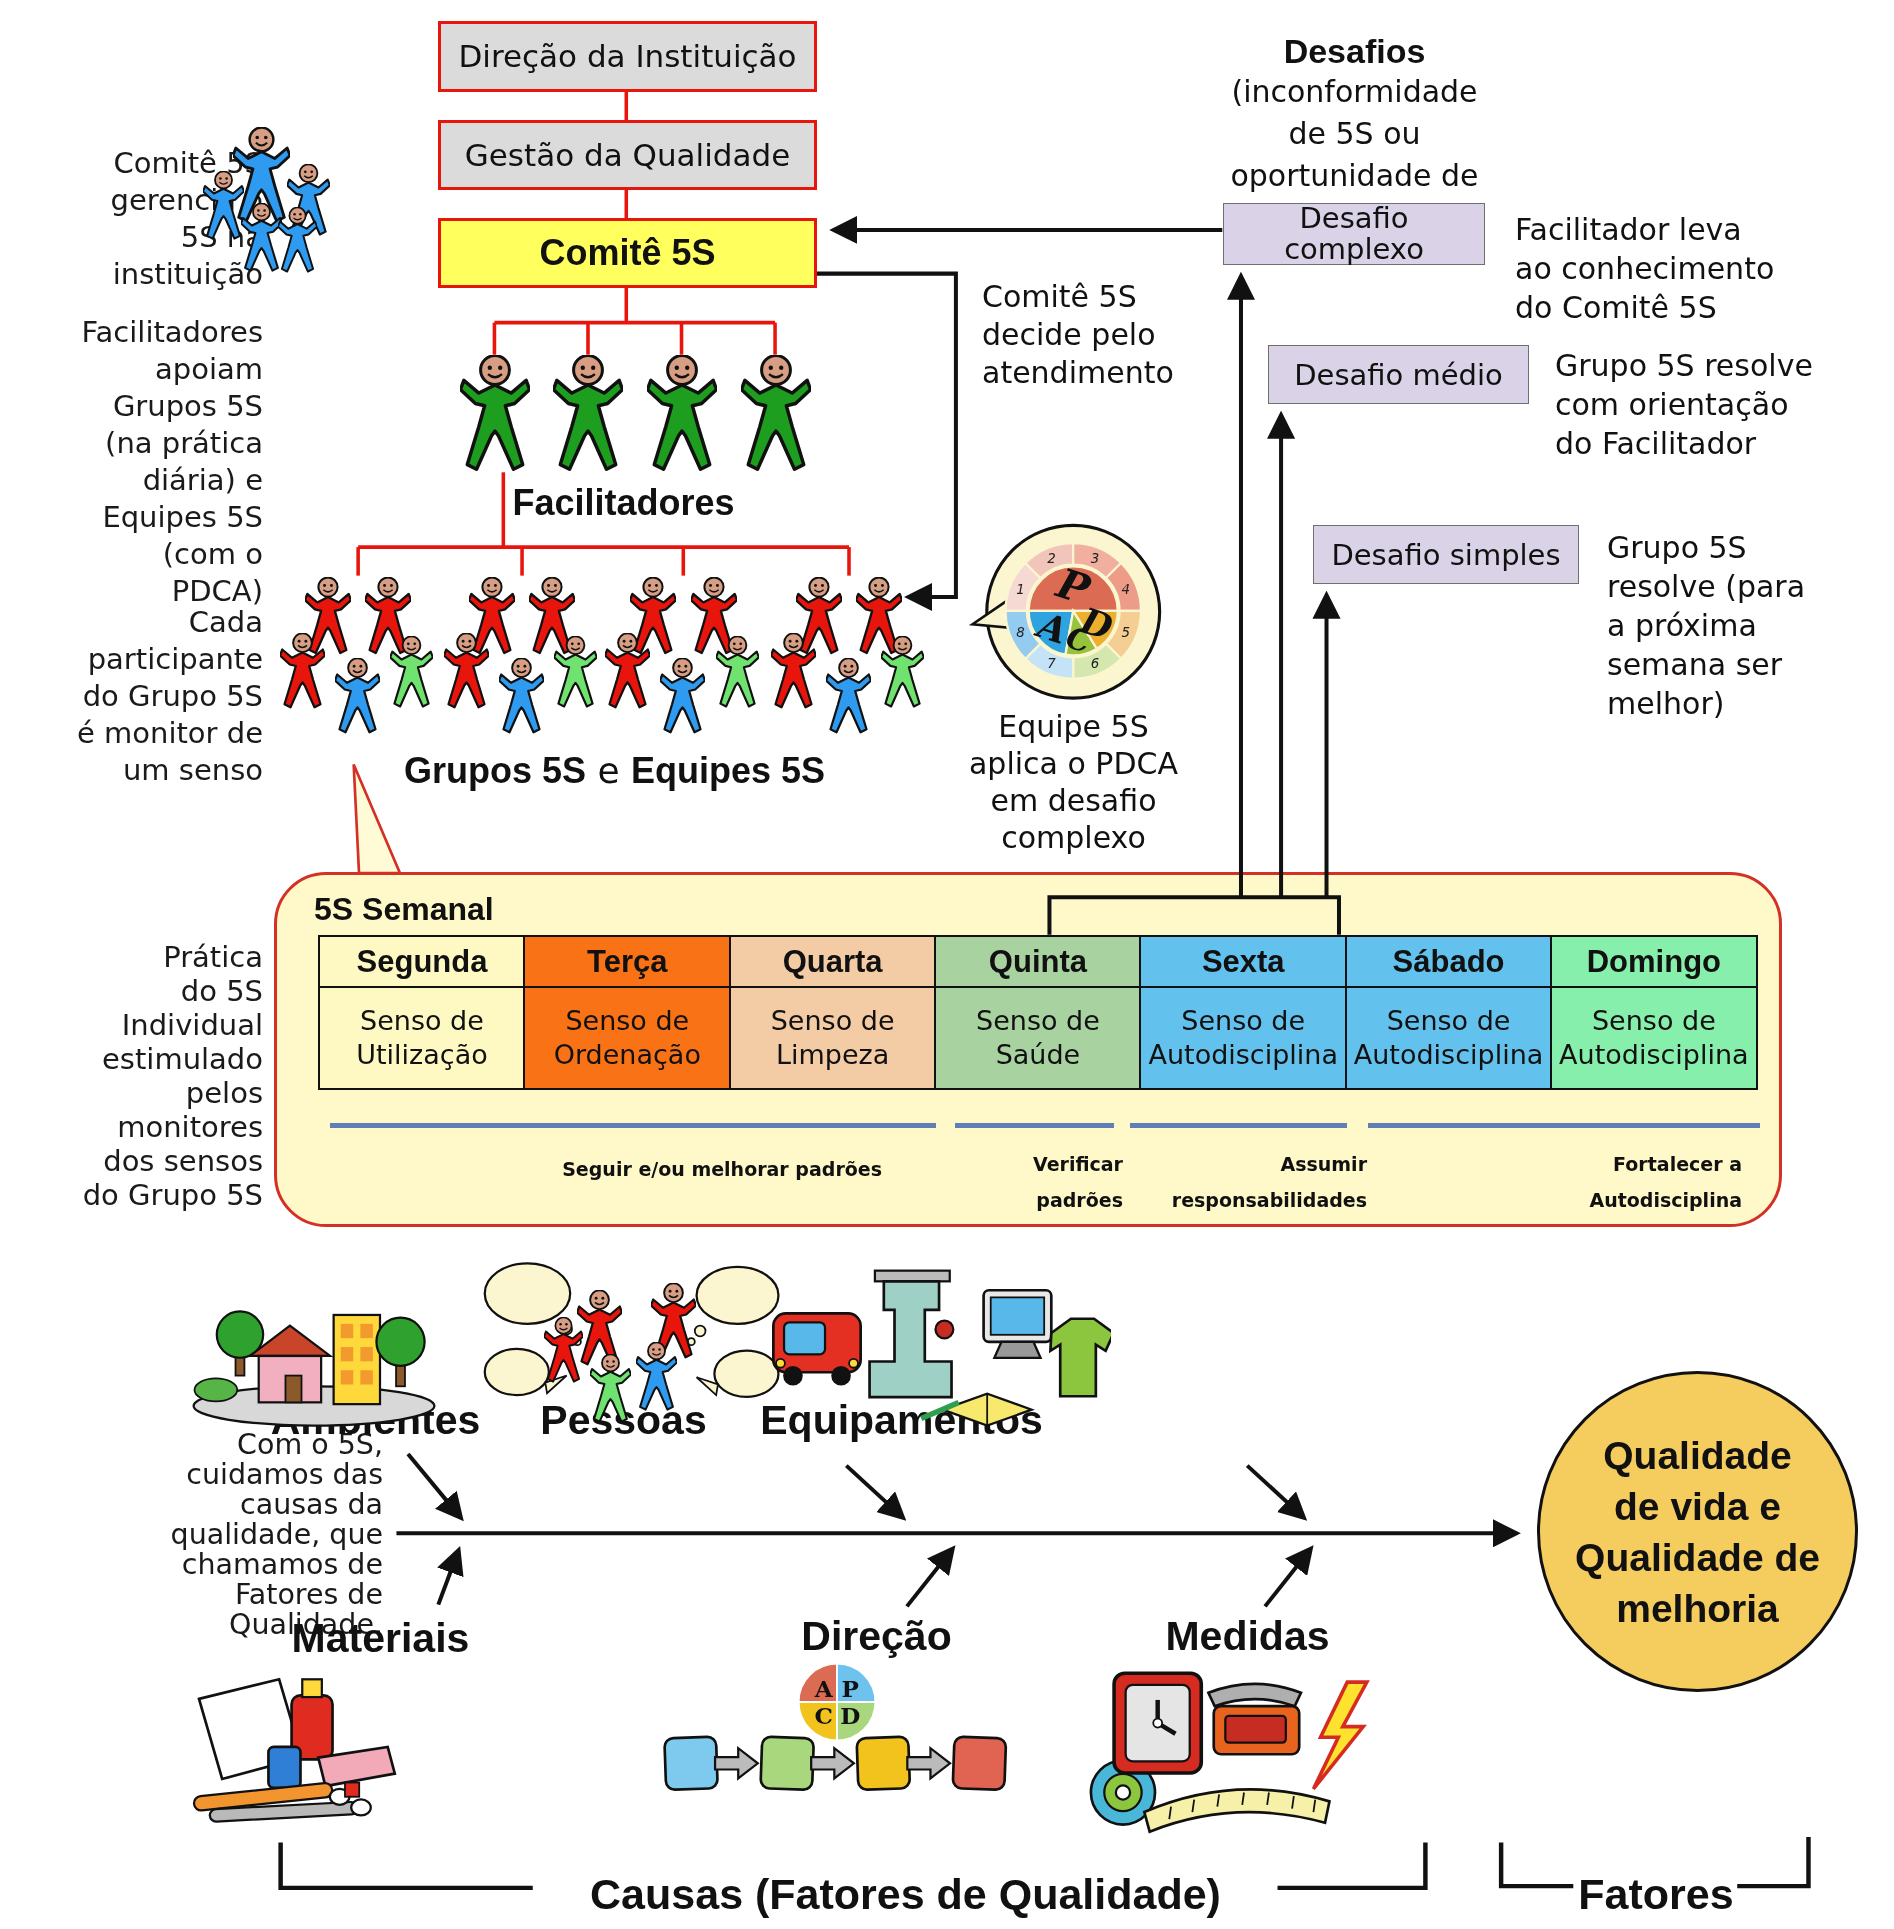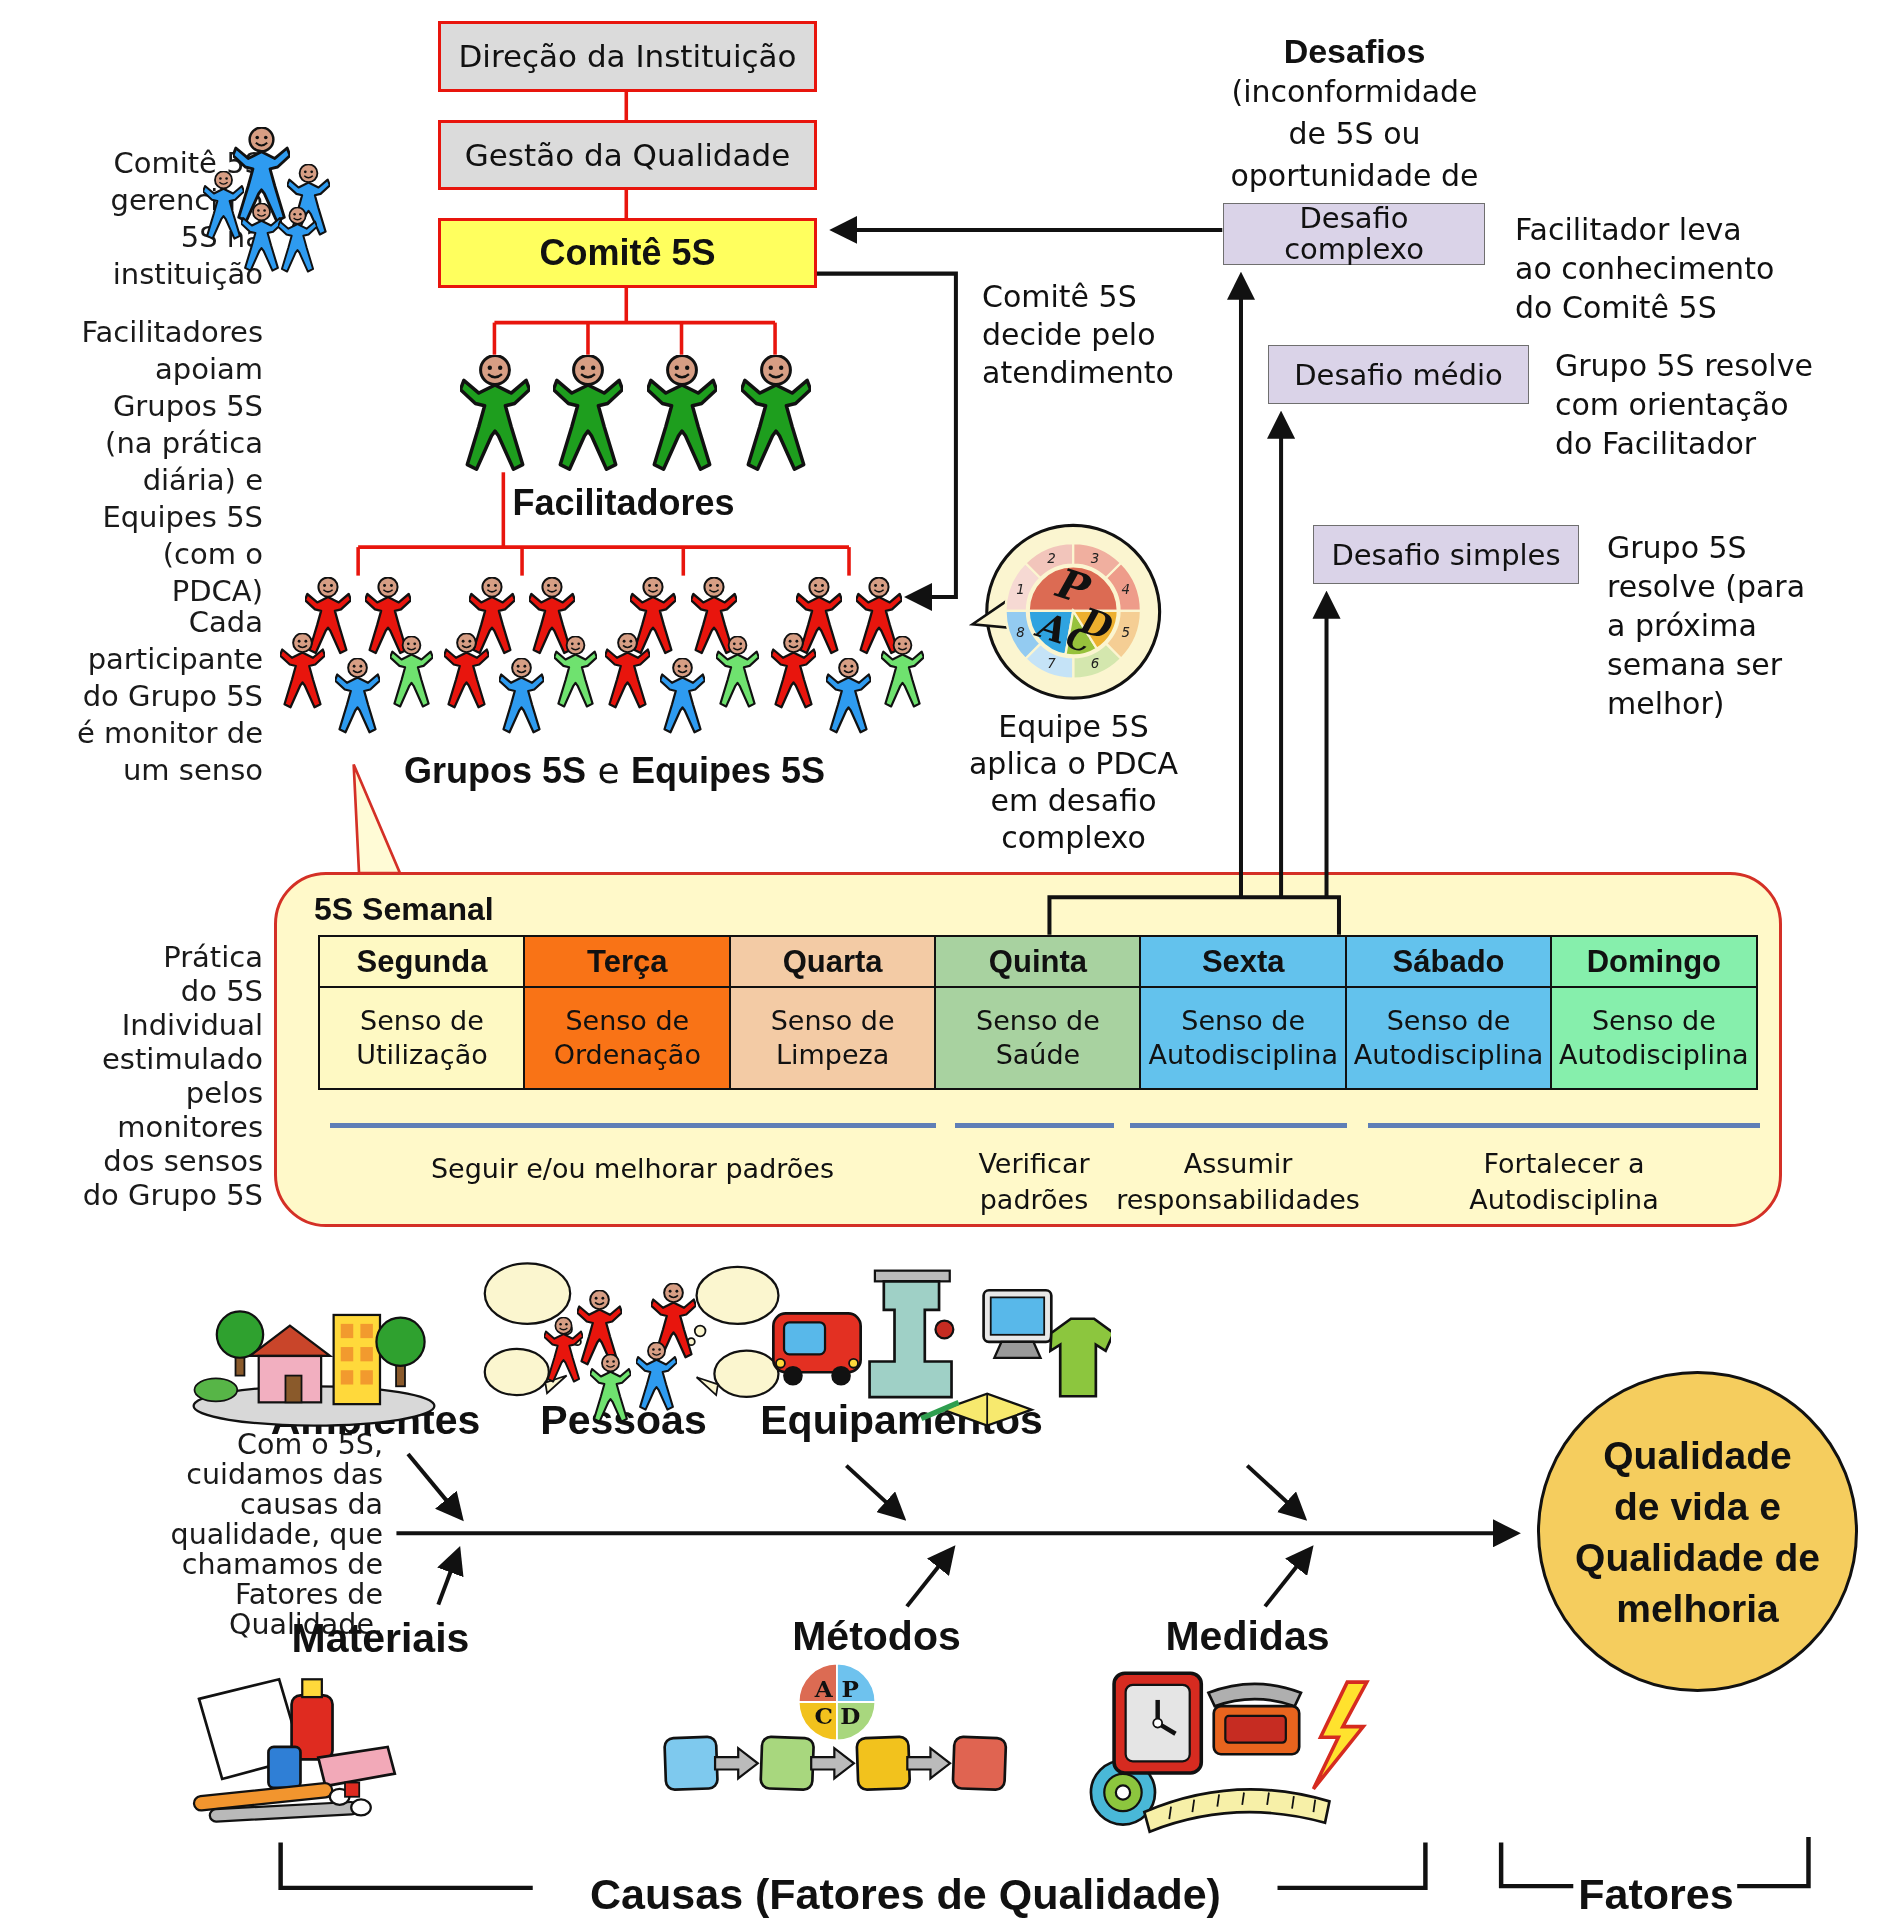--- a/index.html
+++ b/index.html
@@ -8,21 +8,21 @@
   .abs{position:absolute;}
   .pre{white-space:pre-line;}
   .rnote{text-align:right;font-size:29px;line-height:37px;color:#1a1a1a;}
   .orgbox{box-sizing:border-box;border:3.6px solid #E8150D;display:flex;align-items:center;
           justify-content:center;font-size:31px;text-align:center;z-index:10;}
   .lavbox{box-sizing:border-box;border:1.8px solid #6f6f6f;display:flex;align-items:center;
           justify-content:center;font-size:29px;text-align:center;z-index:10;background:#DAD3E8;}
   .heavy{font-family:"Liberation Sans",sans-serif;font-weight:bold;}
   .caption{font-size:30px;line-height:39px;}
   .bigcause{font-family:"Liberation Sans",sans-serif;font-weight:bold;font-size:41px;text-align:center;}
-  .fncap{font-size:27px;line-height:36px;text-align:center;}
+  .fncap{font-size:19px;line-height:36px;text-align:right;font-weight:bold;}
   .rule{position:absolute;height:4.5px;background:#5F7FB6;z-index:7;}
   #week-table{display:flex;z-index:8;}
   .daycol{box-sizing:border-box;width:208px;border:2.7px solid #111;margin-left:-2.7px;}
   .daycol:first-child{margin-left:0;}
   .dayhead{height:49px;border-bottom:2.7px solid #111;display:flex;align-items:center;justify-content:center;
            font-family:"Liberation Sans",sans-serif;font-weight:bold;font-size:31px;}
   .daybody{height:100px;display:flex;align-items:center;justify-content:center;text-align:center;
            font-size:27px;line-height:34px;white-space:pre-line;}
   svg{display:block;}
   .person{position:absolute;}
@@ -203,21 +203,21 @@
 causas da
 qualidade, que
 chamamos de
 Fatores de
 Qualidade.</div>
 
   <div class="abs bigcause" style="left:233px;top:1397px;width:285px;">Ambientes</div>
   <div class="abs bigcause" style="left:481px;top:1397px;width:285px;">Pessoas</div>
   <div class="abs bigcause" style="left:741px;top:1397px;width:321px;">Equipamentos</div>
   <div class="abs bigcause" style="left:238px;top:1615px;width:285px;">Materiais</div>
-  <div class="abs bigcause" style="left:734px;top:1613px;width:285px;">Métodos</div>
+  <div class="abs bigcause" style="left:734px;top:1613px;width:285px;">Direção</div>
   <div class="abs bigcause" style="left:1105px;top:1613px;width:285px;">Medidas</div>
 
   <div class="abs heavy pre" style="left:1537px;top:1371px;width:321px;height:321px;border-radius:50%;background:#F5CD5E;
               border:3.6px solid #111;box-sizing:border-box;text-align:center;font-size:39px;line-height:51px;
               display:flex;align-items:center;justify-content:center;z-index:10;">Qualidade
 de vida e
 Qualidade de
 melhoria</div>
 
   <div class="abs bigcause" style="left:535px;top:1870px;width:741px;font-size:43px;">Causas (Fatores de Qualidade)</div>

